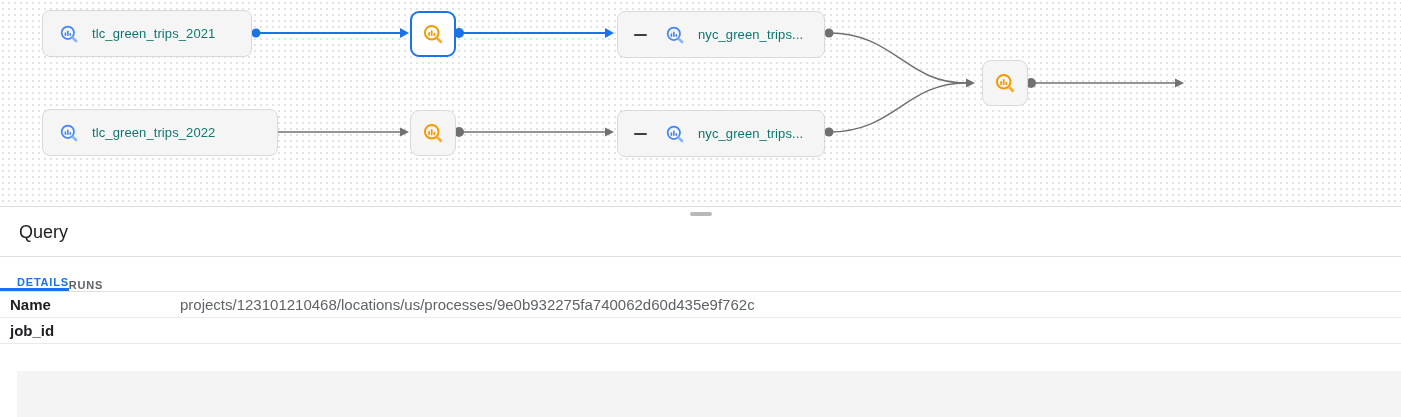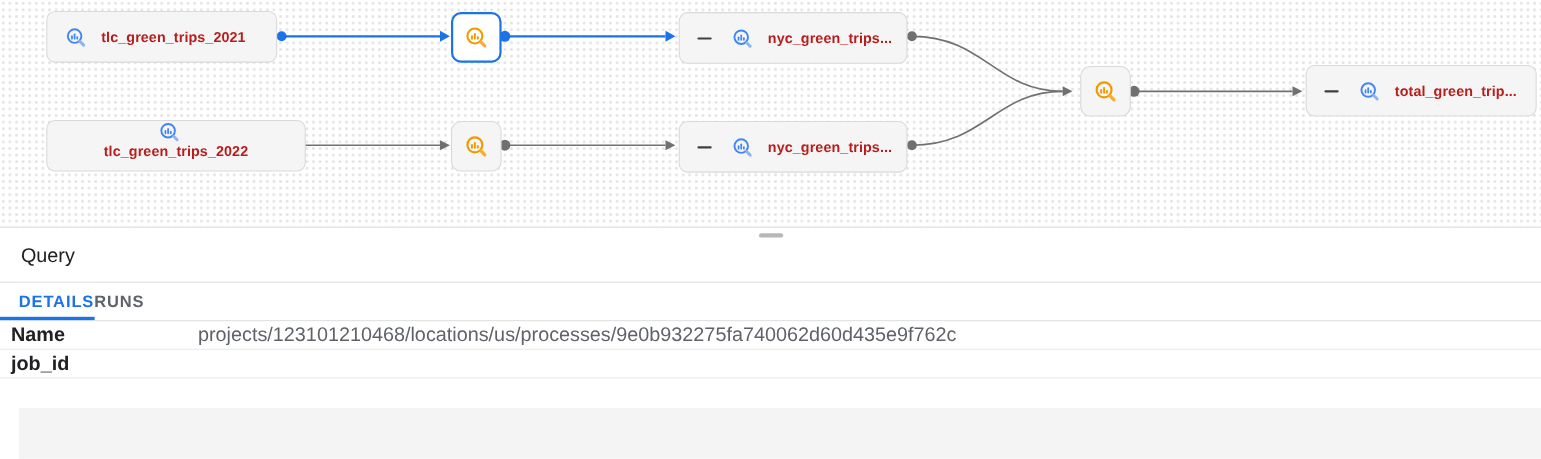--- a/index.html
+++ b/index.html
@@ -16,21 +16,21 @@
     background-size:6px 6px;
     border-bottom:1px solid #dcdcdc;box-sizing:border-box;
   }
   .edges{position:absolute;top:0;left:0;pointer-events:none;}
   .node{
     position:absolute;height:47px;box-sizing:border-box;
     background:#f5f5f5;border:1px solid #d9d9d9;border-radius:8px;
     display:flex;align-items:center;padding:0 16px;cursor:pointer;
   }
   .node-label{
-    font-size:13px;font-weight:700;color:#b91c1c;white-space:nowrap;
+    font-size:13px;font-weight:400;color:#0f766e;white-space:nowrap;
     letter-spacing:.1px;
   }
   .bq{flex:0 0 auto;margin-right:13px;}
   .minus-btn{
     flex:0 0 auto;width:13px;height:14px;margin-right:18px;
     display:flex;align-items:center;cursor:pointer;
   }
   .minus-bar{width:13px;height:2px;background:#3c4043;border-radius:1px;}
   .process{
     position:absolute;width:46px;height:46px;box-sizing:border-box;
@@ -47,28 +47,28 @@
   .panel-header{
     height:49px;box-sizing:border-box;border-bottom:1px solid #e0e0e0;
     display:flex;align-items:center;padding-left:19px;
   }
   .panel-title{font-size:18px;color:#202124;}
   .tabs{
     height:35px;box-sizing:border-box;border-bottom:1px solid #e0e0e0;
     display:flex;align-items:stretch;
   }
   .tab{
-    display:flex;align-items:center;font-size:15px;font-weight:700;
+    display:flex;align-items:flex-end;font-size:11px;font-weight:700;
     letter-spacing:.8px;color:#5f6368;cursor:pointer;box-sizing:border-box;
   }
   .tab.active{color:#1a73e8;border-bottom:3px solid #1a73e8;padding:3px 0 0 17px;}
   .tab.inactive{}
   .detail-row{
     display:flex;align-items:center;height:26px;box-sizing:border-box;
-    border-bottom:1px solid #eaeaea;font-size:18px;
+    border-bottom:1px solid #eaeaea;font-size:15px;
   }
   .detail-key{width:150px;padding-left:10px;font-weight:700;color:#202124;flex:0 0 auto;}
   .detail-value{color:#5f6368;white-space:nowrap;padding-left:20px;}
   .code{
     position:absolute;left:17px;right:0;top:163px;bottom:0;
     background:#f4f4f4;padding:10px 0 0 14px;box-sizing:border-box;
     font-family:"Liberation Mono","DejaVu Sans Mono",monospace;
     font-size:12px;line-height:19px;color:#202124;white-space:pre;overflow:hidden;
   }
 </style>
@@ -107,21 +107,21 @@
     <svg class="bq" viewBox="0 0 24 24" width="20" height="20">
       <circle cx="10.6" cy="10.6" r="7.4" fill="none" stroke="#4285f4" stroke-width="2.1"></circle>
       <line x1="16.6" y1="16.6" x2="20.4" y2="20.4" stroke="#8ab4f8" stroke-width="3.2" stroke-linecap="round"></line>
       <line x1="7.7" y1="10.7" x2="7.7" y2="13.4" stroke="#4285f4" stroke-width="1.9" stroke-linecap="round"></line>
       <line x1="10.6" y1="8.6" x2="10.6" y2="13.4" stroke="#4285f4" stroke-width="1.9" stroke-linecap="round"></line>
       <line x1="13.5" y1="11.6" x2="13.5" y2="13.4" stroke="#4285f4" stroke-width="1.9" stroke-linecap="round"></line>
     </svg>
     <span class="node-label">tlc_green_trips_2021</span>
   </div>
 
-  <div class="node" style="left:42px;top:109px;width:236px;flex-direction:column;">
+  <div class="node" style="left:42px;top:109px;width:236px;">
     <svg class="bq" viewBox="0 0 24 24" width="20" height="20">
       <circle cx="10.6" cy="10.6" r="7.4" fill="none" stroke="#4285f4" stroke-width="2.1"></circle>
       <line x1="16.6" y1="16.6" x2="20.4" y2="20.4" stroke="#8ab4f8" stroke-width="3.2" stroke-linecap="round"></line>
       <line x1="7.7" y1="10.7" x2="7.7" y2="13.4" stroke="#4285f4" stroke-width="1.9" stroke-linecap="round"></line>
       <line x1="10.6" y1="8.6" x2="10.6" y2="13.4" stroke="#4285f4" stroke-width="1.9" stroke-linecap="round"></line>
       <line x1="13.5" y1="11.6" x2="13.5" y2="13.4" stroke="#4285f4" stroke-width="1.9" stroke-linecap="round"></line>
     </svg>
     <span class="node-label">tlc_green_trips_2022</span>
   </div>
 
@@ -176,33 +176,20 @@
   <div class="process" style="left:982px;top:60px;">
     <svg viewBox="0 0 24 24" width="22" height="22">
       <circle cx="10.6" cy="10.6" r="7.4" fill="none" stroke="#f29900" stroke-width="2.1"></circle>
       <line x1="16.6" y1="16.6" x2="20.4" y2="20.4" stroke="#fbab2d" stroke-width="3.2" stroke-linecap="round"></line>
       <line x1="7.7" y1="10.7" x2="7.7" y2="13.4" stroke="#f29900" stroke-width="1.9" stroke-linecap="round"></line>
       <line x1="10.6" y1="8.6" x2="10.6" y2="13.4" stroke="#f29900" stroke-width="1.9" stroke-linecap="round"></line>
       <line x1="13.5" y1="11.6" x2="13.5" y2="13.4" stroke="#f29900" stroke-width="1.9" stroke-linecap="round"></line>
     </svg>
   </div>
 
-  <div class="node" style="left:1187px;top:59px;width:210px;">
-    <span class="minus-btn">
-        <span class="minus-bar"></span>
-      </span>
-    <svg class="bq" viewBox="0 0 24 24" width="20" height="20">
-      <circle cx="10.6" cy="10.6" r="7.4" fill="none" stroke="#4285f4" stroke-width="2.1"></circle>
-      <line x1="16.6" y1="16.6" x2="20.4" y2="20.4" stroke="#8ab4f8" stroke-width="3.2" stroke-linecap="round"></line>
-      <line x1="7.7" y1="10.7" x2="7.7" y2="13.4" stroke="#4285f4" stroke-width="1.9" stroke-linecap="round"></line>
-      <line x1="10.6" y1="8.6" x2="10.6" y2="13.4" stroke="#4285f4" stroke-width="1.9" stroke-linecap="round"></line>
-      <line x1="13.5" y1="11.6" x2="13.5" y2="13.4" stroke="#4285f4" stroke-width="1.9" stroke-linecap="round"></line>
-    </svg>
-    <span class="node-label">total_green_trip...</span>
-  </div>
 </div>
 
 <div class="panel">
   <div class="drag-handle"></div>
 
   <div class="panel-header">
     <span class="panel-title">Query</span>
   </div>
 
   <div class="tabs">

